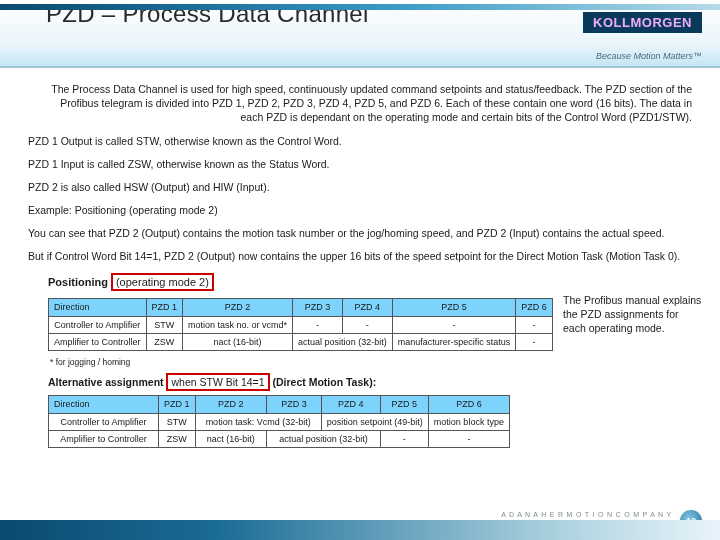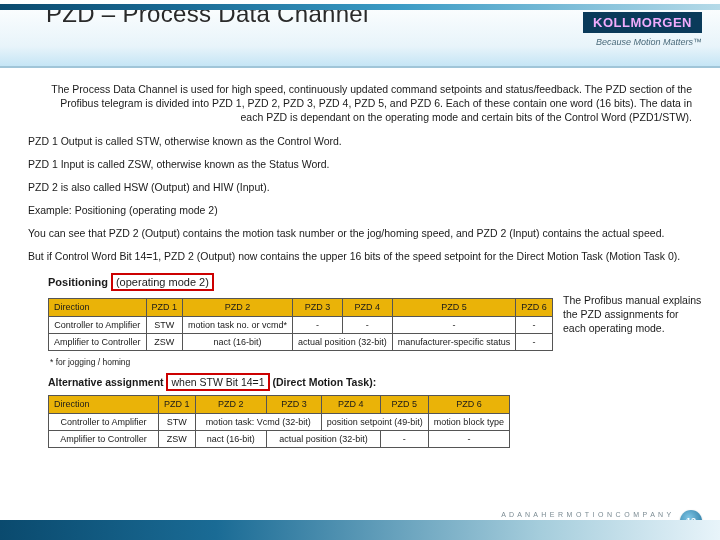--- a/index.html
+++ b/index.html
@@ -2,30 +2,30 @@
 <html><head>
 <meta charset="utf-8">
 <style>
 * { margin: 0; padding: 0; box-sizing: border-box; }
 body { width: 720px; height: 540px; font-family: Arial, sans-serif; background: #fff; overflow: hidden; position: relative; }
 .header { height: 68px; position: relative; background: linear-gradient(180deg, #fff 0%, #e8f4fa 70%, #c5e5f5 100%); border-bottom: 2px solid #a0c5d8; display: flex; align-items: flex-start; padding: 0 46px; }
 .header::before { content: ""; position: absolute; top: 4px; left: 0; right: 0; height: 6px; background: linear-gradient(90deg, #0a4a6e 0%, #1a6b95 25%, #3a9bc5 55%, #b5dae8 100%); }
 .title { font-size: 24px; color: #2a2a2a; font-weight: 400; letter-spacing: 0.3px; }
 .brand { position: absolute; right: 18px; top: 12px; text-align: right; }
 .brand-bar { background: #0a3a5a; color: #f0abfc; font-size: 13px; font-weight: 700; padding: 3px 10px; letter-spacing: 0.5px; display: inline-block; }
-.brand-tag { font-size: 9px; color: #4a6a7a; font-style: italic; margin-top: 4px; }
+.brand-tag { font-size: 9px; color: #4a6a7a; font-style: italic; margin-top: 18px; }
 .content { padding: 14px 28px 0 28px; font-size: 10.5px; color: #1a1a1a; line-height: 1.35; }
 .content p { margin-bottom: 9px; }
 .indent { padding-left: 30px; text-align: right; }
 .figure { margin: 6px 0 0 20px; position: relative; }
 .fig-title { font-size: 11px; font-weight: 700; margin-bottom: 7px; }
 .rbox { border: 2px solid #cc0000; padding: 0 3px; display: inline-block; font-weight: 400; }
 .tbl { border-collapse: collapse; font-size: 9px; margin-bottom: 6px; }
 .tbl th, .tbl td { border: 1px solid #555; padding: 2px 5px; text-align: center; white-space: nowrap; }
-.tbl th { font-weight: 400; background: #eab308; }
+.tbl th { font-weight: 400; background: #7dd3fc; }
 .tbl .dir { text-align: left; width: 110px; }
 .tbl .rowhdr { text-align: center; font-weight: 400; }
 .foot-note { font-size: 8.5px; margin: 1px 0 5px 2px; }
 .alt-title { font-size: 10.5px; font-weight: 700; margin: 4px 0; }
 .side-note { position: absolute; right: -155px; top: 20px; width: 140px; font-size: 10.5px; line-height: 1.35; }
 .footer { position: absolute; bottom: 0; left: 0; right: 0; height: 20px; background: linear-gradient(90deg, #0a4a6e 0%, #1a6b95 30%, #a5cddc 75%, #e8f4fa 100%); }
 .badge { position: absolute; right: 18px; bottom: 8px; width: 22px; height: 22px; border-radius: 50%; background: radial-gradient(circle at 40% 35%, #7ec5e5, #1a6b95); color: #fff; font-size: 9px; display: flex; align-items: center; justify-content: center; font-weight: 700; box-shadow: 0 1px 2px rgba(0,0,0,.3); }
 .company { position: absolute; right: 48px; bottom: 22px; font-size: 7px; color: #7a8a92; letter-spacing: 0.8px; }
 </style>
 </head>

